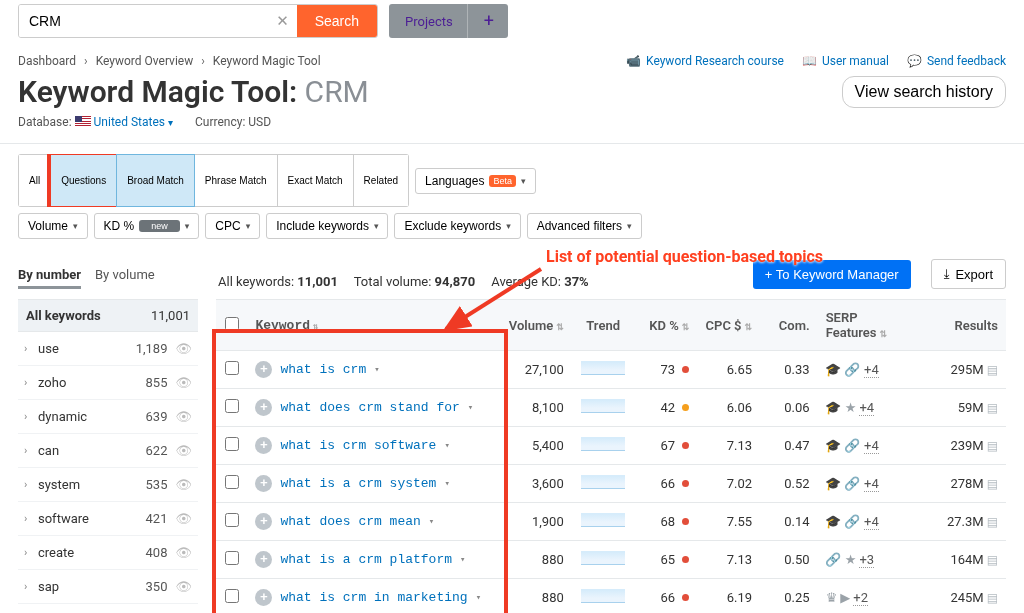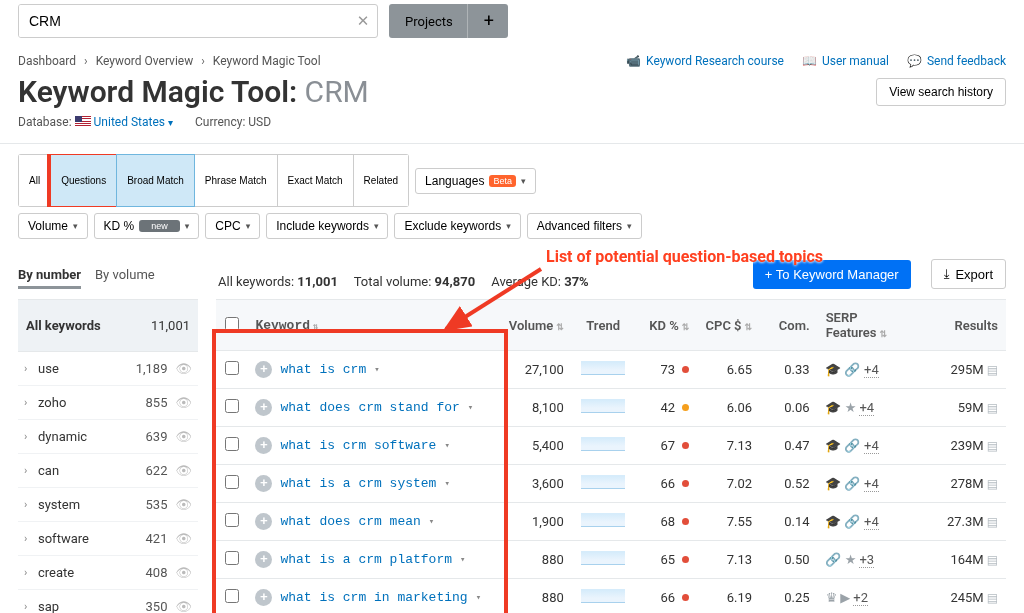--- a/index.html
+++ b/index.html
@@ -5,35 +5,35 @@
     * { box-sizing: border-box; margin: 0; padding: 0; }
     body { font-family: -apple-system, BlinkMacSystemFont, "Segoe UI", Roboto, Arial, sans-serif; font-size: 13px; color: #333; background: #fff; }
     a { text-decoration: none; }
     
     
     .top-search { display: flex; align-items: center; padding: 4px 18px 10px; gap: 8px; }
     .search-wrap { display: flex; flex: 0 0 360px; border: 1px solid #ccc; border-radius: 3px; overflow: hidden; height: 34px; }
     .search-input { flex: 1; border: none; padding: 6px 10px; font-size: 14px; outline: none; }
     .search-clear { width: 28px; color: #999; background: none; border: none; cursor: pointer; font-size: 15px; }
     .search-btn { background: #ff642d; color: #fff; border: none; padding: 0 18px; font-size: 14px; cursor: pointer; }
-    .projects-btn { display: flex; align-items: center; background: #8d9499; color: #000000; border-radius: 3px; height: 34px; margin-left: 3px; }
+    .projects-btn { display: flex; align-items: center; background: #8d9499; color: #4c1d95; border-radius: 3px; height: 34px; margin-left: 3px; }
     .projects-btn span { padding: 0 14px 0 16px; }
     .projects-plus { border-left: 1px solid rgba(255,255,255,.3); padding: 0 10px; font-size: 18px; line-height: 34px; }
 
     
     .header { padding: 6px 18px 14px; border-bottom: 1px solid #e5e8ea; }
     .breadcrumbs { font-size: 12px; color: #666; display: flex; align-items: center; gap: 8px; justify-content: space-between; }
     .breadcrumbs a { color: #555; }
     .header-top { display: flex; justify-content: space-between; align-items: flex-start; }
     .header-links { display: flex; gap: 18px; font-size: 12px; }
     .header-links a { color: #0071bc; display: inline-flex; align-items: center; gap: 5px; }
     .title-row { display: flex; justify-content: space-between; align-items: center; margin-top: 6px; }
     h1 { font-size: 30px; font-weight: 600; color: #333; }
     h1 .q { color: #8a8f95; font-weight: 400; }
-    .history-btn { background: #fff; border: 1px solid #ccc; border-radius: 3px; padding: 6px 12px; font-size: 12px; cursor: pointer; }
+    .history-btn { background: #fff; border: 1px solid #ccc; border-radius: 12px; padding: 6px 12px; font-size: 16px; cursor: pointer; }
     .meta-row { margin-top: 6px; font-size: 12px; color: #555; display: flex; gap: 22px; align-items: center; }
     .meta-row a { color: #0071bc; }
     .flag { display:inline-block; width:16px; height:11px; background: linear-gradient(#b22234 0 8%, #fff 8% 16%, #b22234 16% 24%, #fff 24% 32%, #b22234 32% 40%, #fff 40% 48%, #b22234 48% 56%, #fff 56% 64%, #b22234 64% 72%, #fff 72% 80%, #b22234 80% 88%, #fff 88% 100%); position:relative; vertical-align:-1px;}
     .flag::before{content:"";position:absolute;left:0;top:0;width:7px;height:6px;background:#3c3b6e;}
     .chev { font-size: 10px; color: #0071bc; }
 
     
     .filters { padding: 10px 18px 6px; display: flex; flex-wrap: wrap; gap: 6px; align-items: center; }
     .seg { display: inline-flex; border-radius: 3px; overflow: hidden; }
     .seg button { background: #fff; border: 1px solid #ccc; padding: 20px 10px; font-size: 10px; cursor: pointer; margin-left: -1px; }
@@ -55,21 +55,21 @@
     .sort-tabs .act { font-weight: 700; border-bottom: 3px solid #8d9499; padding-bottom: 4px; color:#333;}
     .stats { color: #333; }
     .stats b { font-weight: 700; }
     .spacer { flex: 1; }
     .btn-primary { background: #0071f5; color: #fff; border: none; border-radius: 3px; padding: 7px 12px; font-size: 13px; cursor: pointer; }
     .btn-outline { background: #fff; border: 1px solid #ccc; border-radius: 3px; padding: 6px 12px; font-size: 13px; cursor: pointer; display:inline-flex; gap:6px; align-items:center;}
 
     
     .main { display: flex; padding: 0 18px 20px; gap: 18px; }
     .sidebar { width: 180px; }
-    .sb-head { display: flex; justify-content: space-between; align-items: center; background: #eef2f5; border-top:1px solid #e5e8ea; border-bottom:1px solid #e5e8ea; padding: 18px 8px; font-size: 13px;}
+    .sb-head { display: flex; justify-content: space-between; align-items: center; background: #eef2f5; border-top:1px solid #e5e8ea; border-bottom:1px solid #e5e8ea; padding: 8px 8px; font-size: 13px;}
     .sb-head b { font-weight: 700; }
     .sb-item { display: flex; align-items: center; padding: 9px 6px; border-bottom: 1px solid #f0f2f4; font-size: 13px; }
     .sb-chev { color: #888; font-size: 11px; width: 14px; }
     .sb-name { flex: 1; color: #333; }
     .sb-count { color: #555; width: 48px; text-align: right; }
     .sb-eye { color: #bbb; margin-left: 8px; font-size: 13px; }
 
     
     .tbl { flex: 1; position: relative; }
     table { width: 100%; border-collapse: collapse; table-layout: fixed; }
@@ -102,20 +102,21 @@
     .anno-box { position:absolute; border:4px solid #ef3a24; pointer-events:none;}
     .arrow-svg { position:absolute; pointer-events:none;}
   </style>
 </head>
 <body>
 
 <div class="top-search">
   <div class="search-wrap">
     <input class="search-input" value="CRM" style="">
     <button class="search-clear">✕</button>
+    <button class="search-btn">Search</button>
   </div>
   <div class="projects-btn">
     <span>Projects</span>
     <span class="projects-plus">+</span>
   </div>
 </div>
 
 <div class="header">
   <div class="header-top">
     <div class="breadcrumbs">

